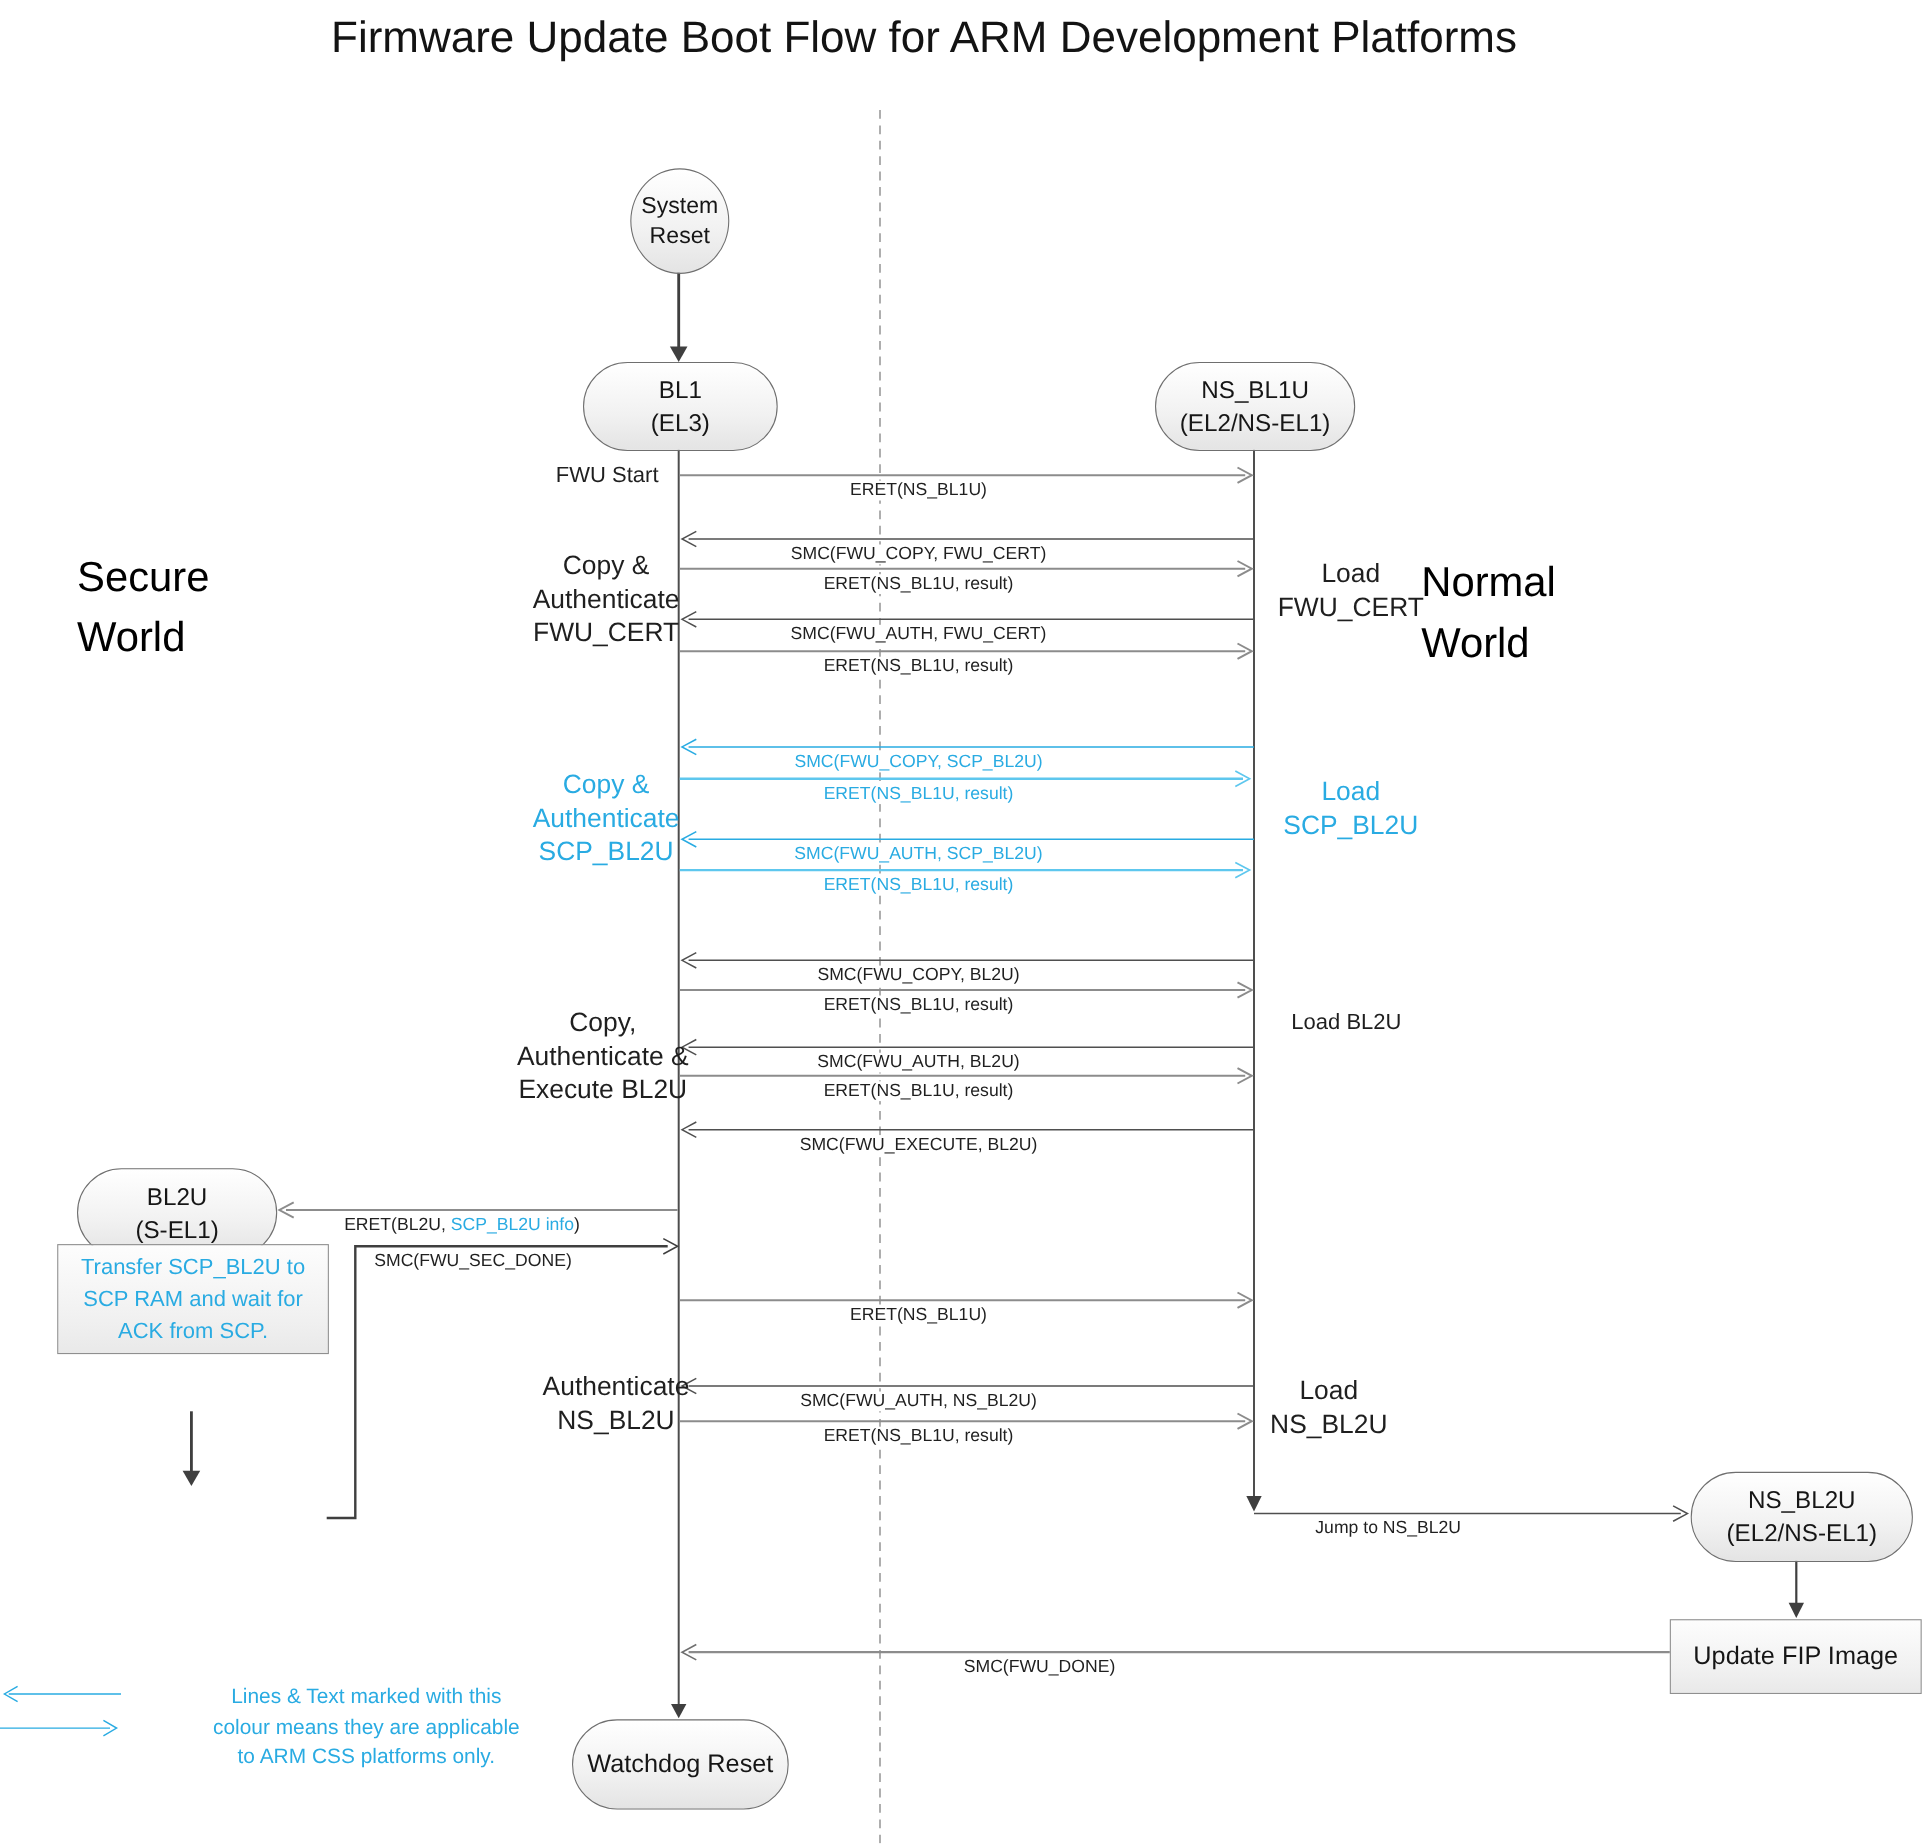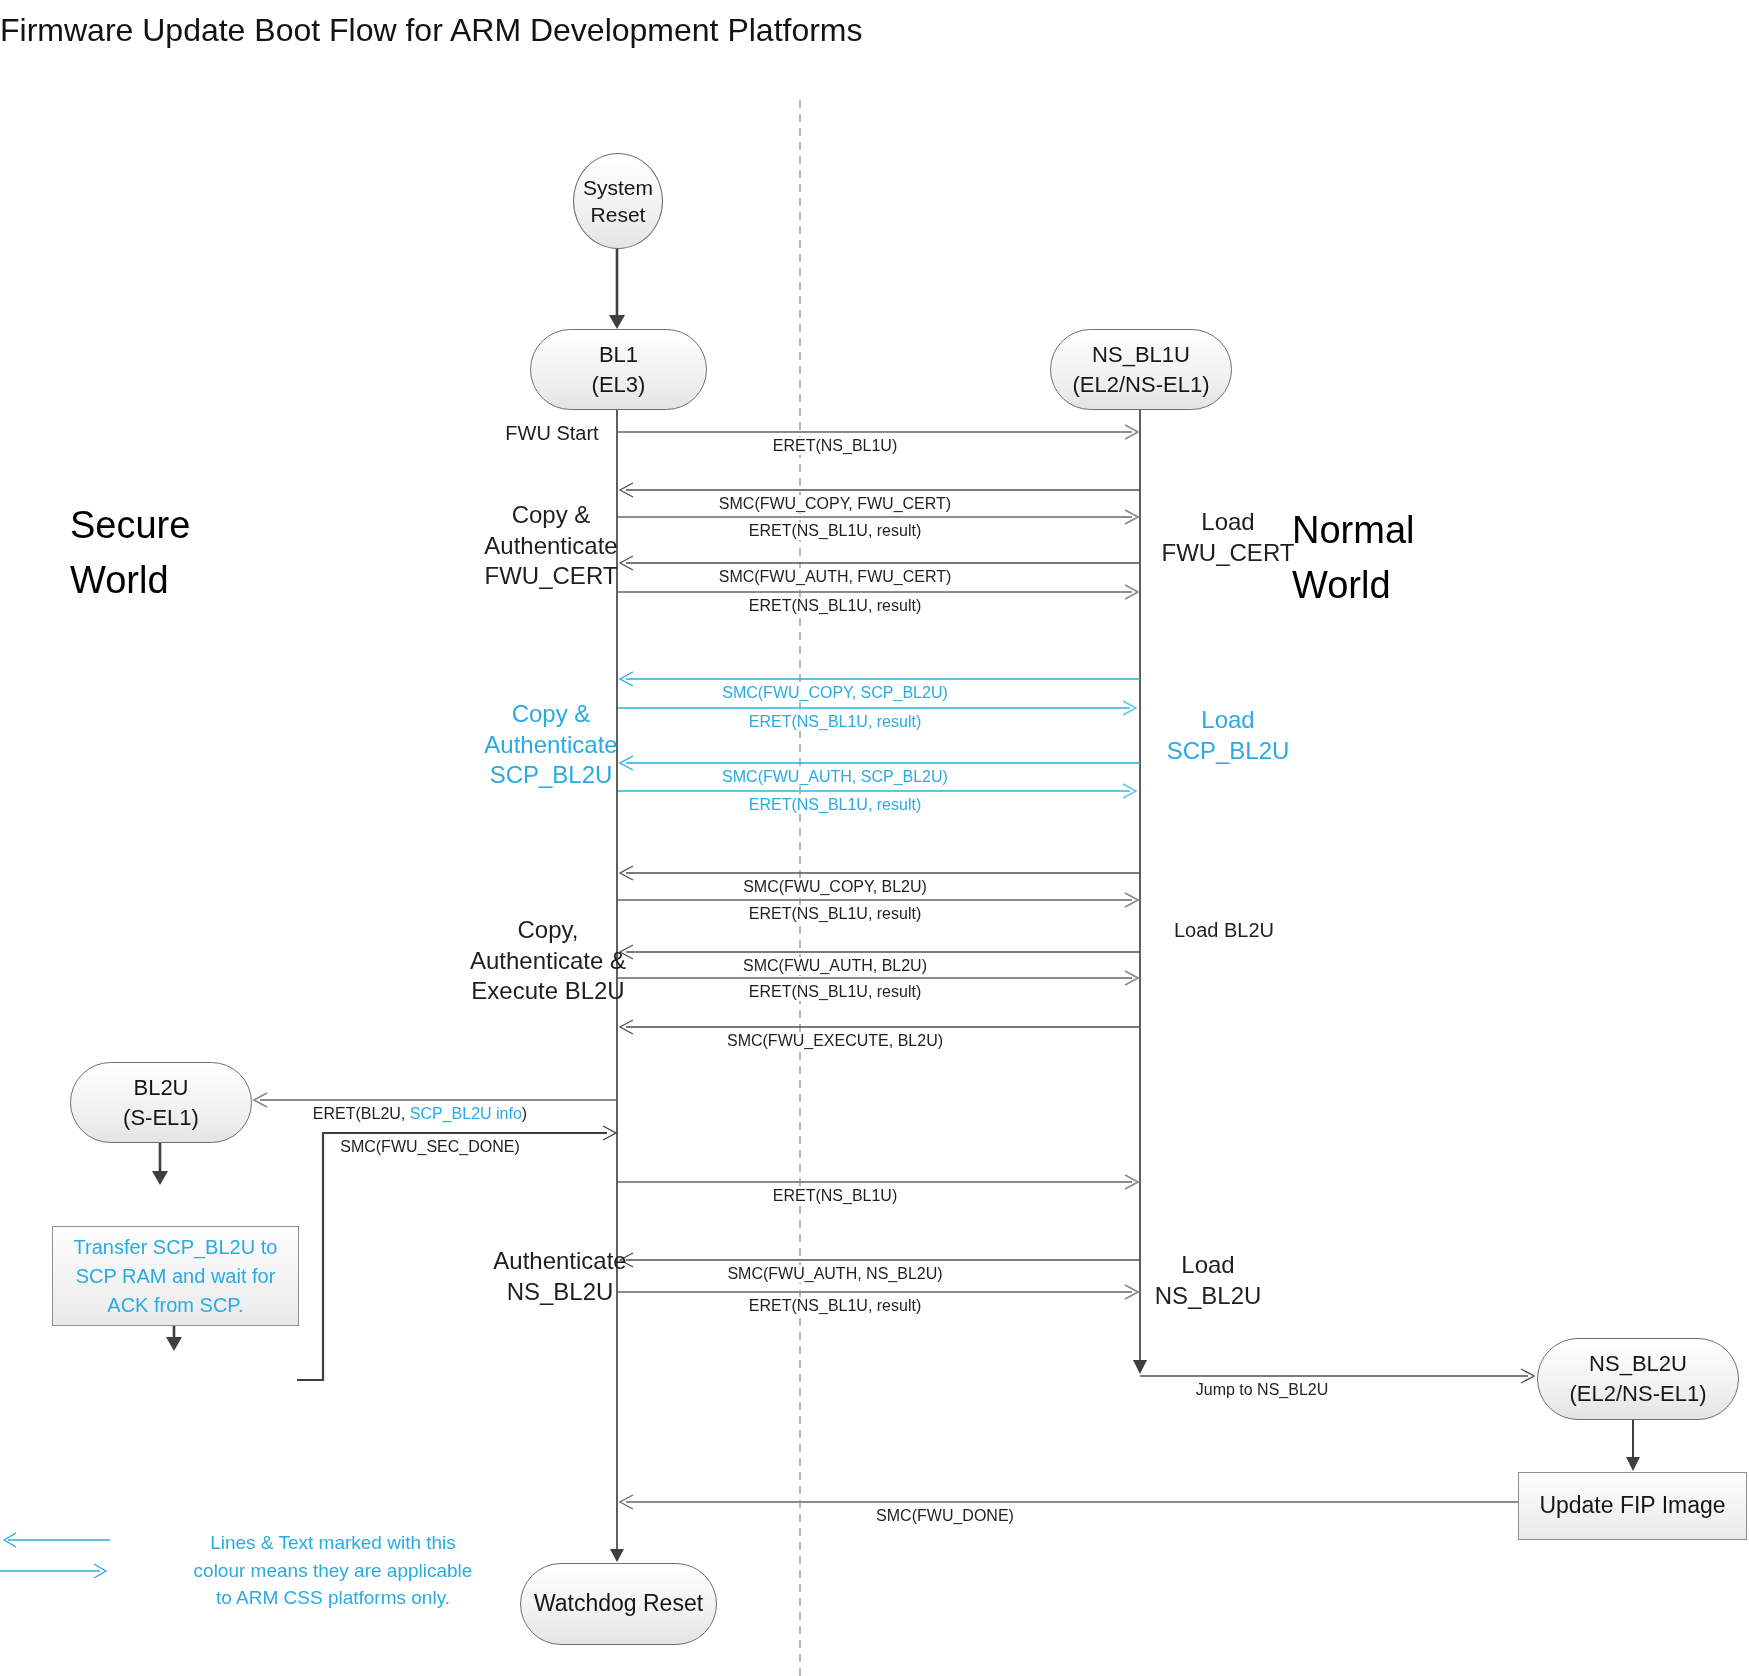--- a/index.html
+++ b/index.html
@@ -2,22 +2,22 @@
 <html><head>
 <meta charset="utf-8">
 <style>
   html,body{margin:0;padding:0;background:#ffffff;}
   #canvas{
     position:relative;width:1749px;height:1676px;overflow:hidden;
     font-family:"Liberation Sans",sans-serif;color:#1f1f1f;background:#fff;
   }
   #wires{position:absolute;left:0;top:0;z-index:1;}
   .title{
-    position:absolute;top:12px;left:0;width:1680px;text-align:left;
-    font-size:32px;color:#131313;z-index:2;letter-spacing:0px;
+    position:absolute;top:12px;left:0;width:1680px;text-align:center;
+    font-size:40px;color:#131313;z-index:2;letter-spacing:0px;
   }
   .world{
     position:absolute;z-index:2;text-align:left;font-size:38px;line-height:1.45;color:#000000;
   }
   .world span{display:block;}
   .node{
     position:absolute;z-index:2;display:flex;flex-direction:column;align-items:center;justify-content:center;
     border:1.6px solid #6f6f6f;background:linear-gradient(180deg,#ffffff 0%,#f1f1f1 60%,#e4e4e4 100%);
     font-size:22px;line-height:1.35;color:#161616;text-align:left;
   }
@@ -189,21 +189,21 @@
 
   <div class="node stadium" style="left:1537px;top:1338px;width:200px;height:80px;">
     <span>NS_BL2U</span>
     <span>(EL2/NS-EL1)</span>
   </div>
 
   <div class="node stadium" style="left:520px;top:1563px;width:195px;height:80px;font-size:23px;">
     <span>Watchdog Reset</span>
   </div>
 
-  <div class="rbox cyan" style="left:52px;top:1226px;width:245px;height:98px;">
+  <div class="rbox cyan" style="left:52px;top:1131px;width:245px;height:98px;">
     <span>Transfer SCP_BL2U to</span>
     <span>SCP RAM and wait for</span>
     <span>ACK from SCP.</span>
   </div>
 
 
   <div class="rbox" style="left:1518px;top:1472px;width:227px;height:66px;font-size:23px;">
     <span>Update FIP Image</span>
   </div>
 

